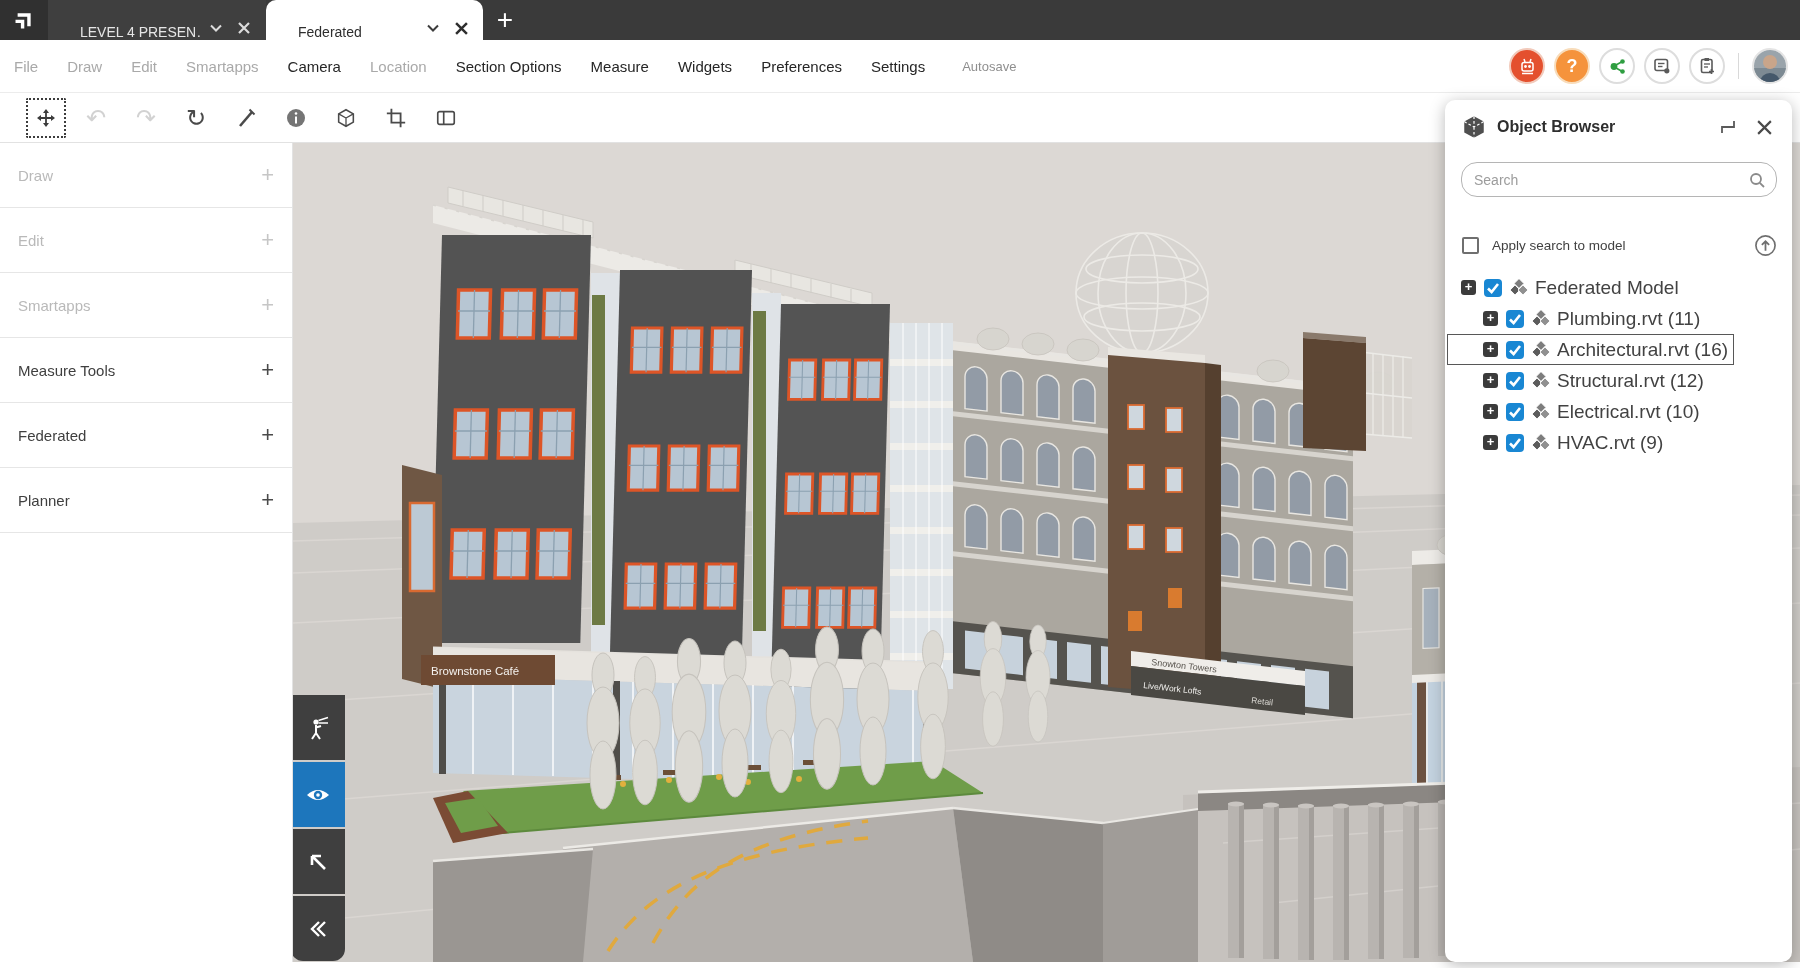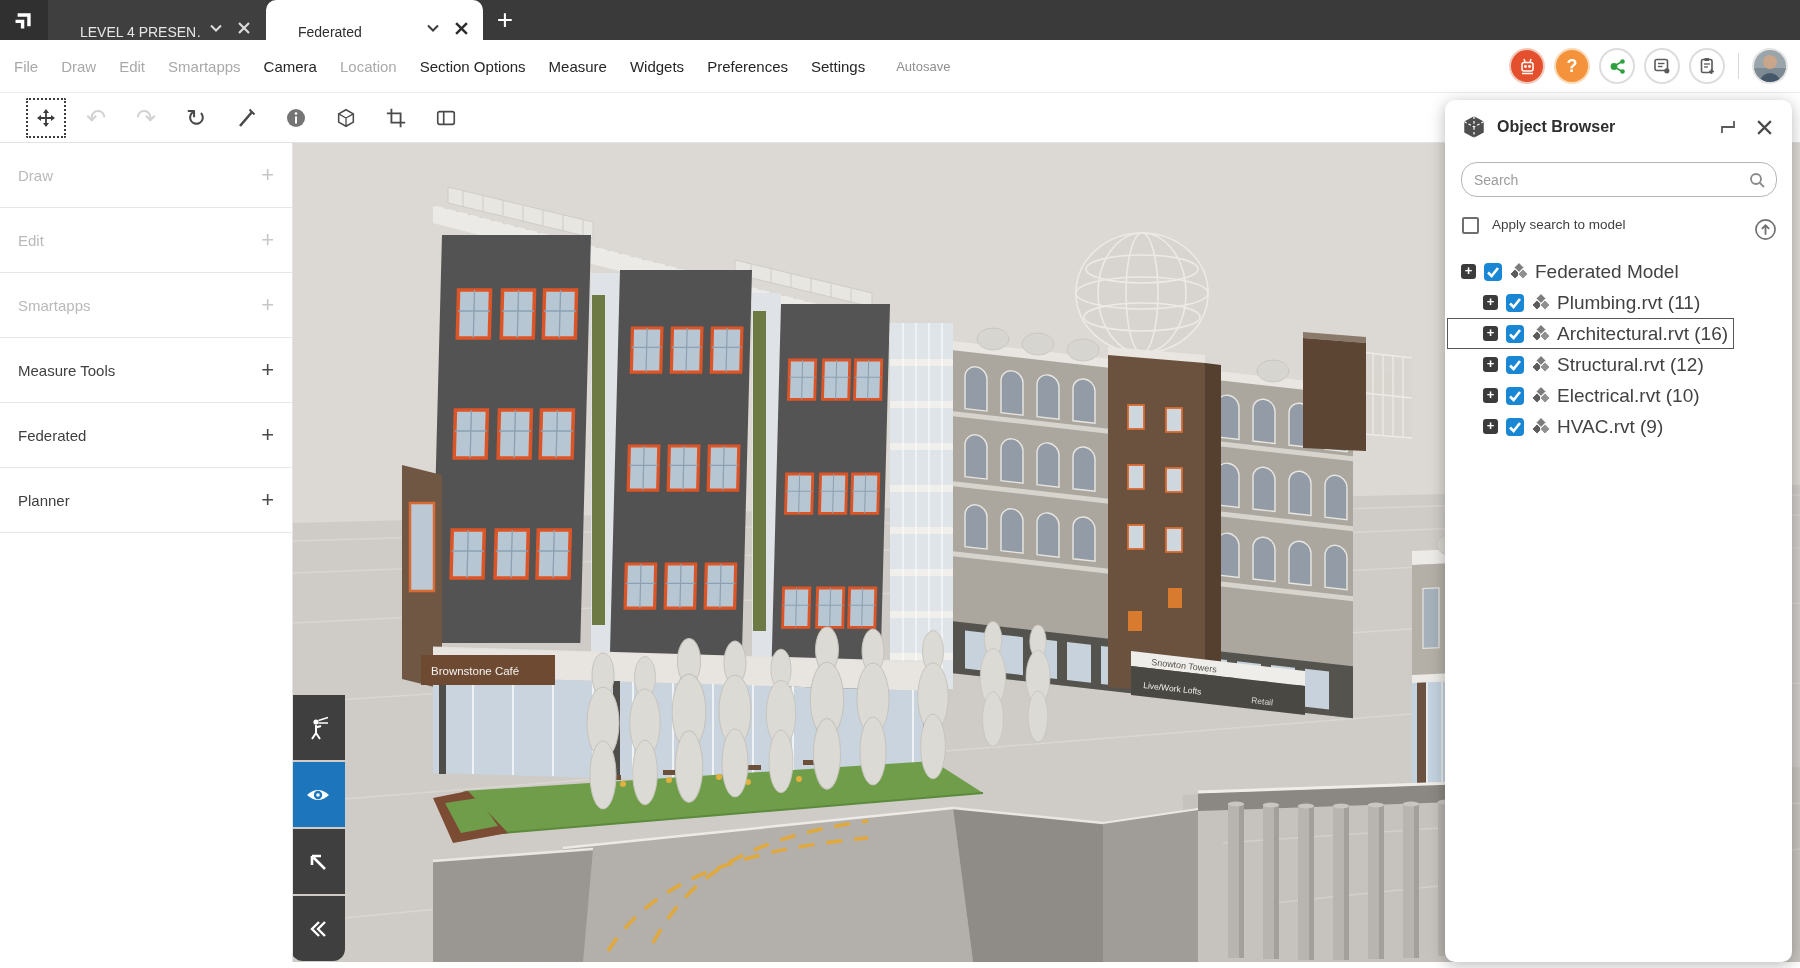--- a/index.html
+++ b/index.html
@@ -10,21 +10,21 @@
   .tabbar{position:absolute;left:0;top:0;width:1800px;height:40px;background:#3a3a3a;display:flex;align-items:stretch}
   .logo{width:48px;display:flex;align-items:center;justify-content:center;background:#303030}
   .tab{display:flex;align-items:flex-end;padding:0 10px 0 32px;font-size:14px}
   .tab.inactive{width:218px;color:#e6e6e6;background:#3f3f3f}
   .tab.active{width:217px;color:#2e2e2e;background:#fff;border-radius:10px 10px 0 0;font-weight:bold;font-weight:normal}
   .tab .tlabel{flex:1;white-space:nowrap;overflow:hidden}
   .ticon{width:24px;height:24px;display:flex;align-items:center;justify-content:center;margin-left:4px;cursor:pointer}
   .newtab{width:44px;display:flex;align-items:center;justify-content:center;color:#fff;font-size:28px;font-weight:300;cursor:pointer}
 
   
-  .menubar{position:absolute;left:0;top:40px;width:1800px;height:52px;background:#fff;display:flex;align-items:center;padding-left:14px;gap:23px}
+  .menubar{position:absolute;left:0;top:40px;width:1800px;height:52px;background:#fff;display:flex;align-items:center;padding-left:14px;gap:29px}
   .menu-item{font-size:15px;color:#262626;cursor:pointer;white-space:nowrap}
   .menu-item.disabled{color:#a9a9a9}
   .autosave{font-size:13px;color:#8f8f8f;margin-left:8px}
   .menu-right{position:absolute;right:12px;top:0;height:52px;display:flex;align-items:center;gap:9px}
   .mr-circle{width:36px;height:36px;border-radius:50%;display:flex;align-items:center;justify-content:center;cursor:pointer}
   .mr-robot{background:#e4502e;border:2px solid #f2cabb}
   .mr-help{background:#f5933c;border:2px solid #f8dcba;color:#fff;font-size:18px;font-weight:bold}
   .mr-white{background:#fff;border:2px solid #ddd}
   .mr-sep{width:1px;height:26px;background:#d9d9d9;margin:0 4px}
   .avatar{width:36px;height:36px;border-radius:50%;overflow:hidden;border:2px solid #e4e4e4;cursor:pointer}
@@ -60,21 +60,21 @@
   .p-title{font-size:16px;font-weight:bold;color:#2e2e2e;margin-left:10px;flex:1}
   .p-hicon{width:24px;height:24px;display:flex;align-items:center;justify-content:center;cursor:pointer;margin-left:12px}
   .p-type{display:flex;align-items:baseline;padding:8px 16px 0 17px}
   .p-type-label{font-size:13.5px;color:#4f4f4f;white-space:nowrap}
   .p-type-val{margin-left:26px;flex:1;border-bottom:1px solid #8f8f8f;padding:0 2px 5px 2px;display:flex;align-items:center;cursor:pointer}
   .p-type-val .val{font-size:14.5px;color:#2f2f2f;flex:1}
   .p-type-val .caret{font-size:11px;color:#666}
   .p-search{margin:14px 15px 0 16px;height:35px;border:1px solid #b5b5b5;border-radius:16px;display:flex;align-items:center;padding:0 10px 0 12px}
   .p-search input{flex:1;border:none;outline:none;font-size:14px;color:#333;font-family:inherit;background:transparent}
   .p-search input::placeholder{color:#9c9c9c}
-  .p-apply{display:flex;margin:20px 14px 0 17px}
+  .p-apply{display:flex;align-items:center;margin:36px 14px 0 17px}
   .p-apply .box{width:17px;height:17px;border:2px solid #6f6f6f;border-radius:2px;cursor:pointer}
   .p-apply .albl{font-size:13.5px;color:#424242;margin-left:13px;flex:1}
   .tree{margin-top:14px}
   .trow{height:31px;display:flex;align-items:center;padding-left:16px;cursor:pointer}
   .trow.lvl1{padding-left:38px}
   .trow.sel{outline:1px solid #575757;outline-offset:-1px;margin:0 58px 0 2px;padding-left:36px}
   .exp{width:15px;height:15px;background:#3b3b3b;border-radius:3px;color:#fff;font-size:13px;line-height:14px;text-align:center;font-weight:bold;flex:0 0 15px;cursor:pointer}
   .cb{width:18px;height:18px;background:#1987d3;border-radius:4px;margin-left:8px;display:flex;align-items:center;justify-content:center;flex:0 0 18px;cursor:pointer}
   .mico{margin-left:8px;flex:0 0 18px;display:flex}
   .tlab{font-size:19px;color:#424242;margin-left:7px;white-space:nowrap}

